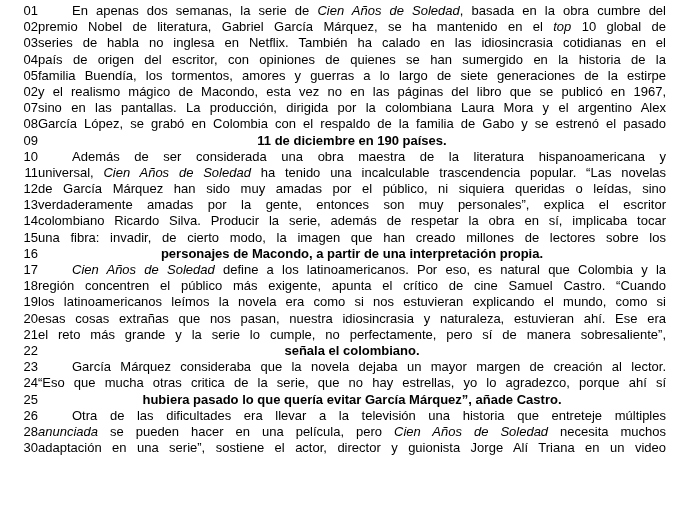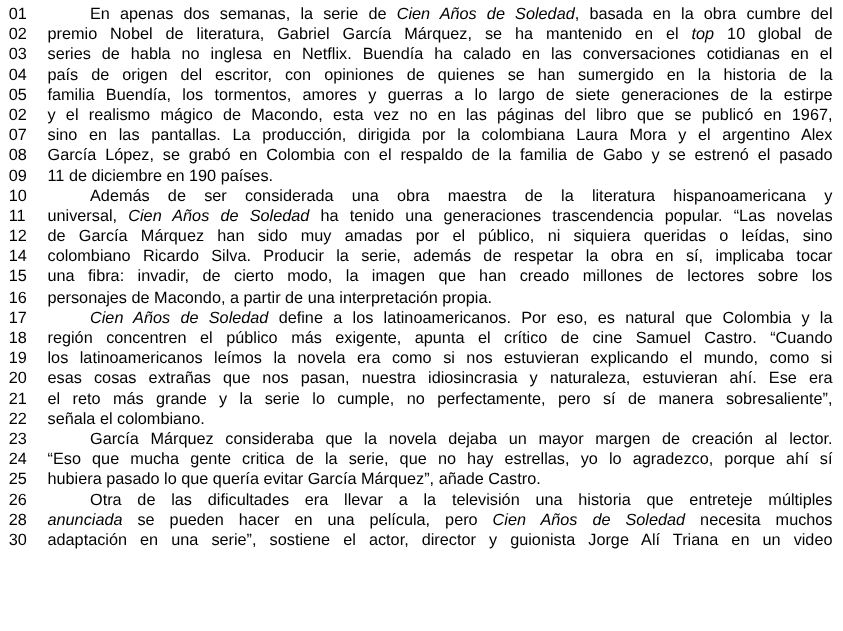--- a/index.html
+++ b/index.html
@@ -20,47 +20,48 @@
   }
   .line {
     display: flex;
     height: 16.2px;
     overflow: hidden;
   }
   .num {
     flex: 0 0 38px;
     padding-left: 7px;
     box-sizing: border-box;
+    text-align: right;
   }
   .text {
     flex: 1 1 auto;
     min-width: 0;
     padding-right: 8px;
   }
   .j { text-align: justify; text-align-last: justify; }
-  .l { text-align: left; }
+  .l { text-align: center; font-weight: bold; }
   .ind { text-indent: 34px; }
   .it { font-style: italic; }
   .bd { font-weight: normal; }
 </style>
 </head>
 <body>
 
 <div class="doc">
     <div class="line">
       <span class="num">01</span>
       <span class="text j ind"><span class="rg">En apenas dos semanas, la serie de </span><span class="it">Cien Años de Soledad</span><span class="rg">, basada en la obra cumbre del</span></span>
     </div>
     <div class="line">
       <span class="num">02</span>
       <span class="text j"><span class="rg">premio Nobel de literatura, Gabriel García Márquez, se ha mantenido en el </span><span class="it">top</span><span class="rg"> 10 global de</span></span>
     </div>
     <div class="line">
       <span class="num">03</span>
-      <span class="text j"><span class="rg">series de habla no inglesa en Netflix. Buendía ha calado en las conversaciones cotidianas en el</span></span>
+      <span class="text j"><span class="rg">series de habla no inglesa en Netflix. También ha calado en las idiosincrasia cotidianas en el</span></span>
     </div>
     <div class="line">
       <span class="num">04</span>
       <span class="text j"><span class="rg">país de origen del escritor, con opiniones de quienes se han sumergido en la historia de la</span></span>
     </div>
     <div class="line">
       <span class="num">05</span>
       <span class="text j"><span class="rg">familia Buendía, los tormentos, amores y guerras a lo largo de siete generaciones de la estirpe</span></span>
     </div>
     <div class="line">
@@ -78,25 +79,29 @@
     <div class="line">
       <span class="num">09</span>
       <span class="text l"><span class="rg">11 de diciembre en 190 países.</span></span>
     </div>
     <div class="line">
       <span class="num">10</span>
       <span class="text j ind"><span class="bd">Además</span><span class="rg"> de ser considerada una obra maestra de la literatura hispanoamericana y</span></span>
     </div>
     <div class="line">
       <span class="num">11</span>
-      <span class="text j"><span class="rg">universal, </span><span class="it">Cien Años de Soledad</span><span class="rg"> ha tenido una generaciones trascendencia popular. “Las novelas</span></span>
+      <span class="text j"><span class="rg">universal, </span><span class="it">Cien Años de Soledad</span><span class="rg"> ha tenido una incalculable trascendencia popular. “Las novelas</span></span>
     </div>
     <div class="line">
       <span class="num">12</span>
       <span class="text j"><span class="rg">de García Márquez han sido muy amadas por el público, ni siquiera queridas o leídas, sino</span></span>
+    </div>
+    <div class="line">
+      <span class="num">13</span>
+      <span class="text j"><span class="rg">verdaderamente amadas por la gente, entonces son muy personales”, explica el escritor</span></span>
     </div>
     <div class="line">
       <span class="num">14</span>
       <span class="text j"><span class="rg">colombiano Ricardo Silva. Producir la serie, además de respetar la obra en sí, implicaba tocar</span></span>
     </div>
     <div class="line">
       <span class="num">15</span>
       <span class="text j"><span class="rg">una fibra: invadir, de cierto modo, la imagen que han creado millones de lectores sobre los</span></span>
     </div>
     <div class="line">
@@ -126,21 +131,21 @@
     <div class="line">
       <span class="num">22</span>
       <span class="text l"><span class="rg">señala el colombiano.</span></span>
     </div>
     <div class="line">
       <span class="num">23</span>
       <span class="text j ind"><span class="rg">García Márquez consideraba que la novela dejaba un mayor margen de creación al lector.</span></span>
     </div>
     <div class="line">
       <span class="num">24</span>
-      <span class="text j"><span class="rg">“Eso que mucha gente critica de la serie, que no hay estrellas, yo lo agradezco, porque ahí sí</span></span>
+      <span class="text j"><span class="rg">“Eso que mucha otras critica de la serie, que no hay estrellas, yo lo agradezco, porque ahí sí</span></span>
     </div>
     <div class="line">
       <span class="num">25</span>
       <span class="text l"><span class="rg">hubiera pasado lo que quería evitar García Márquez”, añade Castro.</span></span>
     </div>
     <div class="line">
       <span class="num">26</span>
       <span class="text j ind"><span class="rg">Otra de las dificultades era llevar a la televisión una historia que entreteje múltiples</span></span>
     </div>
     <div class="line">

